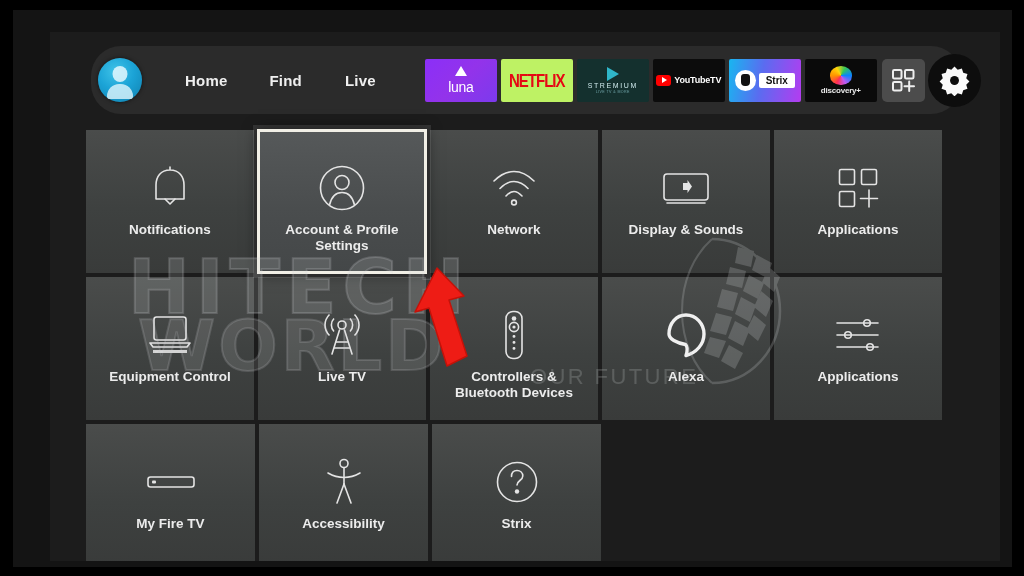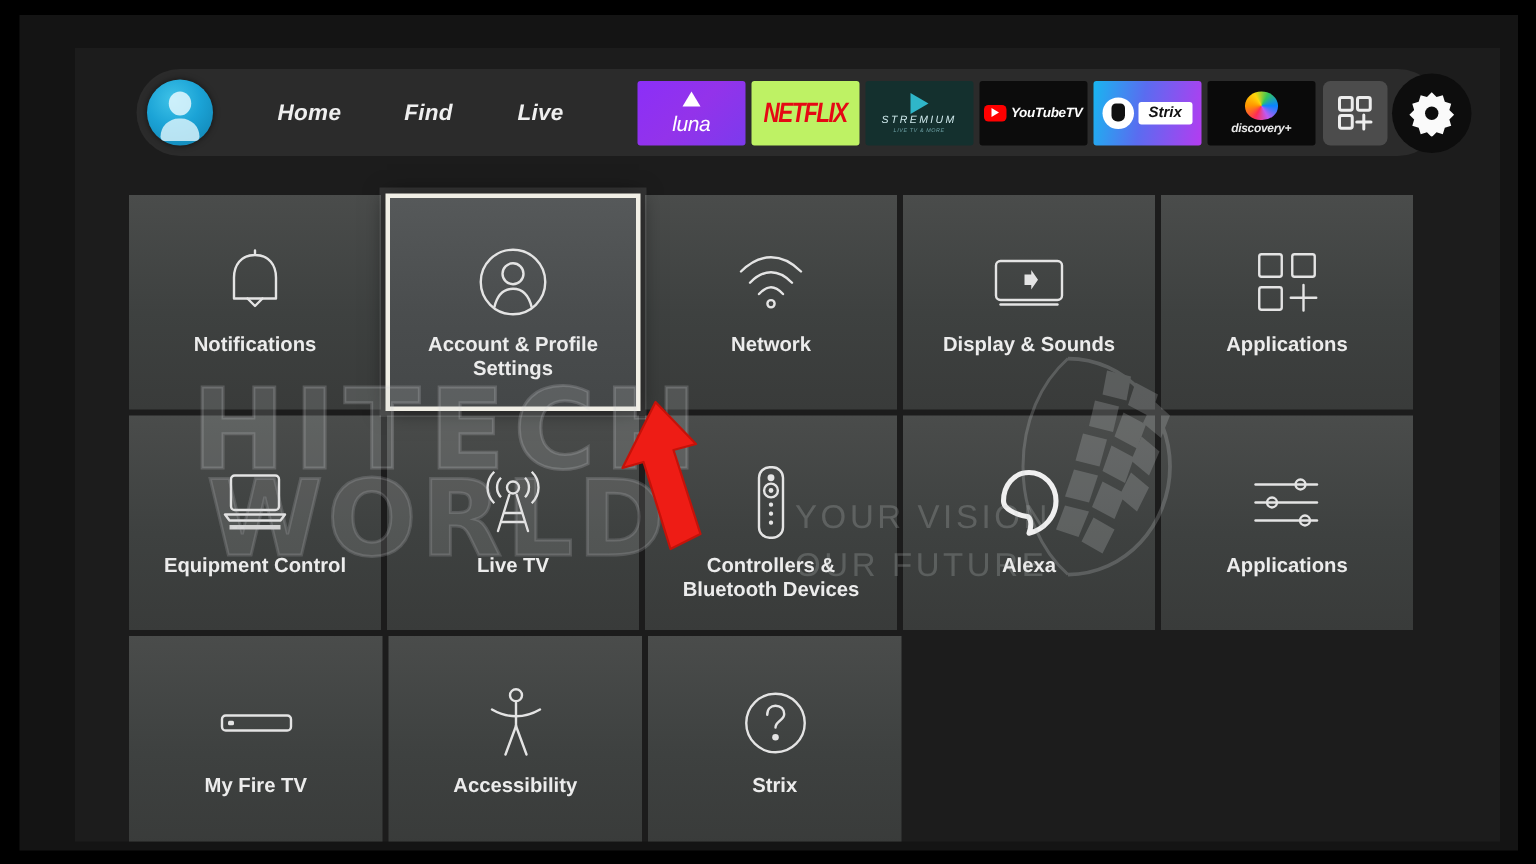--- a/index.html
+++ b/index.html
@@ -19,24 +19,24 @@
     background:#141414;
   }
   #screen {
     position:absolute; left:37px; top:22px; width:950px; height:529px;
     background:#1c1c1c;
     overflow:hidden;
   }
 
   
   #topbar {
-    position:absolute; left:41px; top:14px; width:870px; height:58px;
+    position:absolute; left:41px; top:14px; width:870px; height:68px;
     background:#2b2b2b;
     border-radius:30px;
-    display:flex; align-items:center;font-style:italic;
+    display:flex; align-items:center;
   }
   #avatar {
     width:44px; height:44px; margin-left:7px;
     border-radius:50%;
     background:radial-gradient(circle at 40% 30%, #3fc3e8 0%, #1ba3d6 45%, #0f7fae 100%);
     position:relative; flex:none;
     box-shadow:0 0 4px rgba(0,0,0,.6);
   }
   #avatar .head {
     position:absolute; left:50%; top:8px; transform:translateX(-50%);
@@ -210,21 +210,20 @@
 </head>
 <body>
 
 <div id="tv-frame">
 <div id="tv-bezel">
 <div id="screen">
 
   <div id="watermark">
     <div id="wm-hitech">HITECH</div>
     <div id="wm-world">WORLD</div>
-    <div id="wm-tag1">YOUR VISION</div>
     <div id="wm-tag2">OUR FUTURE</div>
     <svg id="wm-globe" viewBox="0 0 142 148">
       <g fill="#cfd2d4">
         <path d="M96 10 l16 4 -3 16 -16 -4z"></path>
               <path d="M115 18 l15 8 -5 15 -15 -8z"></path>
         <path d="M88 30 l16 4 -4 17 -16 -4z"></path>
               <path d="M107 38 l15 8 -6 16 -15 -8z"></path>
         <path d="M127 30 l11 10 -6 15 -12 -10z"></path>
         <path d="M80 52 l16 4 -5 18 -16 -4z"></path>
               <path d="M99 60 l15 8 -6 17 -15 -8z"></path>

